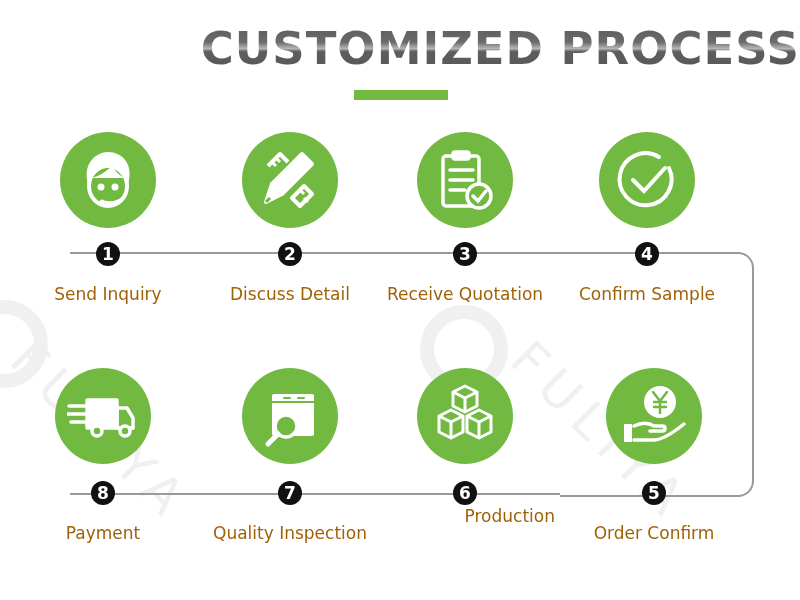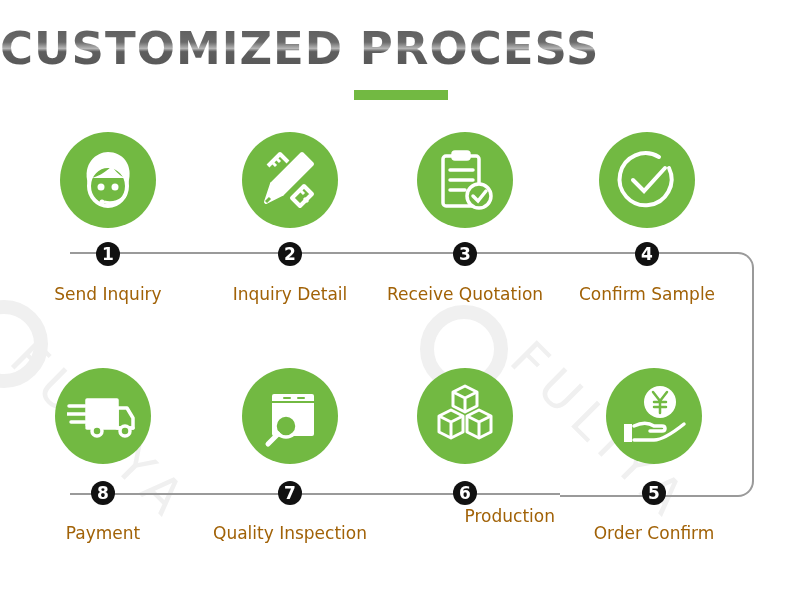--- a/index.html
+++ b/index.html
@@ -1,21 +1,21 @@
 <!DOCTYPE html>
 <html><head>
   <meta charset="utf-8">
   <style>
     html, body { margin: 0; padding: 0; }
     body {
       width: 800px; height: 600px; overflow: hidden; background: #ffffff;
       font-family: "Liberation Sans", "DejaVu Sans", sans-serif; position: relative;
     }
     .title {
-      position: absolute; left: 0; top: 22px; width: 800px; text-align: left;
+      position: absolute; left: 0; top: 22px; width: 800px; text-align: right;
       font-family: "DejaVu Sans", sans-serif; font-weight: bold; font-size: 45px;
       letter-spacing: 1px;
       background: linear-gradient(to bottom, #5a5a5a 0%, #6a6a6a 38%, #b5b5b5 50%, #5e5e5e 56%, #555555 100%);
       -webkit-background-clip: text; background-clip: text; color: transparent;
     }
     .title-bar {
       position: absolute; left: 354px; top: 90px; width: 94px; height: 10px;
     }
     .watermark {
       position: absolute; color: #f0f0f0; font-family: "DejaVu Sans", sans-serif;
@@ -86,21 +86,21 @@
       <path d="M14 22 L26 10 L34 18"></path>
       <path d="M18 18 L22 22 M22 14 L26 18" stroke-width="3"></path>
       <path d="M38 54 L50 42 L58 50 L46 62 Z"></path>
       <path d="M46 46 L50 50 M50 54 L54 58" stroke-width="3"></path>
       <path d="M48 10 L58 20 L28 50 L18 40 Z" fill="#fff"></path>
       <path d="M18 40 L12 58 L28 50 Z" fill="#fff"></path>
       <path d="M12 58 L16 54" stroke="#72b942" stroke-width="3"></path>
     </svg>
   </div>
   <div class="num" style="top:110px;">2</div>
-  <div class="label" style="top:152px;">Inquiry Detail</div>
+  <div class="label" style="top:152px;">Discuss Detail</div>
 </div>
 
 <div class="step" style="left:375px; top:132px;">
   <div class="circle" style="background:#72b942;">
     <svg viewBox="0 0 72 72" fill="none" stroke="#fff" stroke-width="3.5" stroke-linecap="round">
       <rect x="14" y="12" width="36" height="50" rx="3"></rect>
       <rect x="24" y="8" width="16" height="7" rx="2" fill="#fff"></rect>
       <line x1="21" y1="26" x2="44" y2="26"></line>
       <line x1="21" y1="36" x2="44" y2="36"></line>
       <line x1="21" y1="46" x2="36" y2="46"></line>

